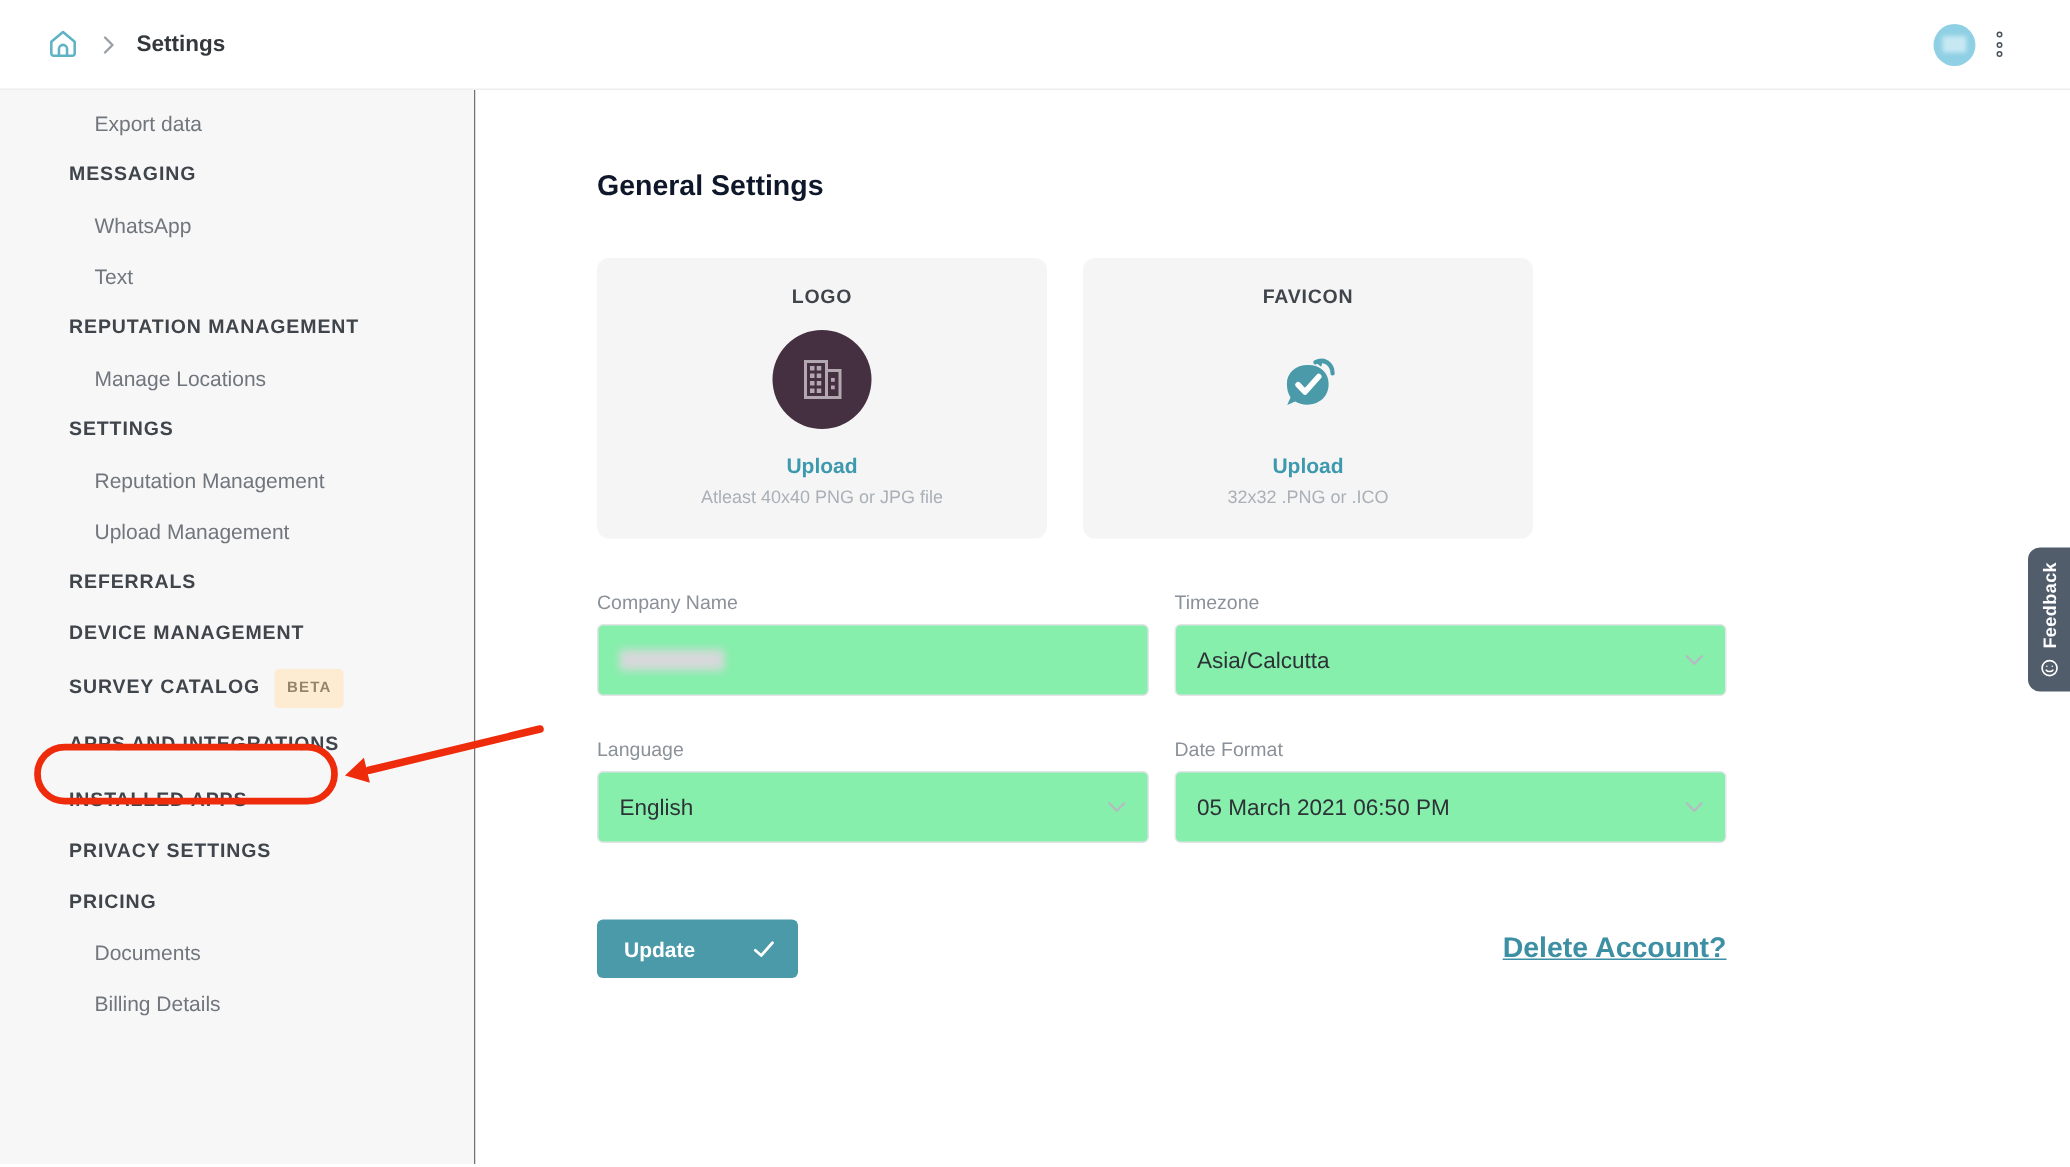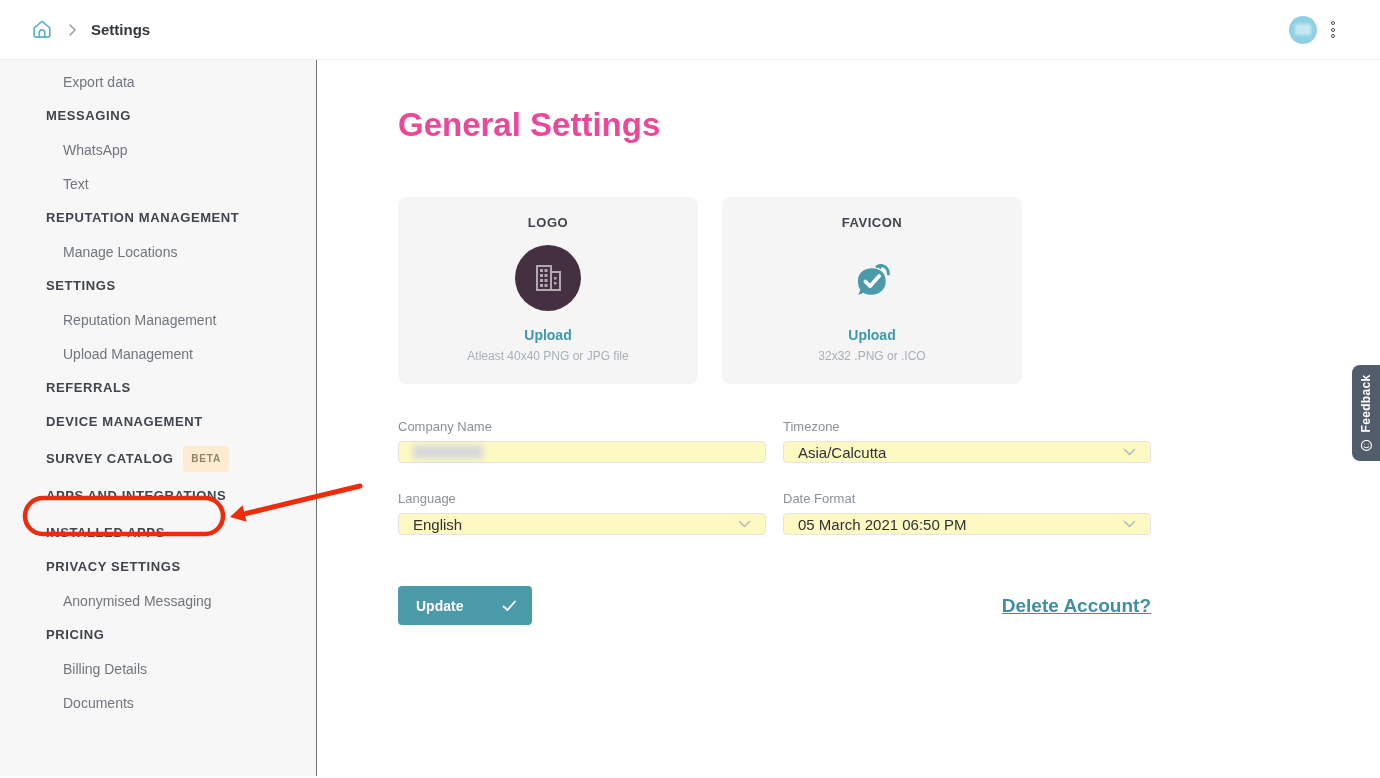--- a/index.html
+++ b/index.html
@@ -39,41 +39,41 @@
     line-height:20px; margin-bottom:14px; margin-top:8px; cursor:pointer; white-space:nowrap;
   }
   .beta-badge {
     display:inline-block; margin-left:10px; background:#fdecd2; color:#97826a;
     font-size:10px; font-weight:bold; letter-spacing:0.8px; padding:3px 8px;
     border-radius:3px; vertical-align:1px;
   }
   
   .main { flex:1; padding:48px 0 0 81px; position:relative; background:#fff; }
   .main-inner { width:753px; }
-  .page-title { font-size:33px; font-weight:bold; color:#ec4899; margin:0 0 55px 0; line-height:34px; }
+  .page-title { font-size:19px; font-weight:bold; color:#0f172a; margin:0 0 30px 0; line-height:34px; }
   .cards { display:flex; gap:24px; margin-bottom:35px; }
   .card {
     width:300px; height:187px; background:#f5f5f6; border-radius:8px;
     padding:18px; text-align:center; position:relative;
   }
   .card-label { text-align:center; font-size:13px; font-weight:bold; letter-spacing:0.5px; color:#3f454b; height:15px; }
   .logo-circle {
     width:66px; height:66px; border-radius:50%; background:#443040;
     margin:15px auto 0; display:flex; align-items:center; justify-content:center; cursor:pointer;
   }
   .favicon-icon { margin:29px auto 0; width:46px; height:44px; }
   .upload-link { color:#3d9aae; font-size:14px; font-weight:bold; cursor:pointer; }
   .logo-card .upload-link { margin-top:16px; }
   .favicon-card .upload-link { margin-top:24px; }
   .upload-hint { color:#aab0b6; font-size:12px; margin-top:6px; }
   
   .form-grid { display:grid; grid-template-columns:368px 368px; column-gap:17px; row-gap:28px; }
   .field-label { display:block; font-size:13px; color:#8a9198; margin-bottom:7px; }
   .control {
-    height:22px; border:1px solid #e2e4e7; border-radius:4px; background:#fef9c3;
+    height:48px; border:1px solid #e2e4e7; border-radius:4px; background:#86efac;
     display:flex; align-items:center; justify-content:space-between;
     padding:0 14px; font-size:15px; color:#2d3237; cursor:pointer;
   }
   .control.text-input { cursor:text; }
   .redacted-blob { width:70px; height:14px; background:#d7d8da; border-radius:2px; filter:blur(3px); }
   .actions { display:flex; justify-content:space-between; align-items:center; margin-top:51px; }
   .update-btn {
     width:134px; height:39px; background:#4b9aa9; border:none; border-radius:4px;
     color:#fff; font-size:14px; font-weight:bold; display:flex; align-items:center;
     justify-content:space-between; padding:0 15px 0 18px; cursor:pointer;
@@ -139,24 +139,23 @@
     <div class="nav-link">Reputation Management</div>
     <div class="nav-link">Upload Management</div>
     <div class="nav-header">REFERRALS</div>
     <div class="nav-header">DEVICE MANAGEMENT</div>
     <div class="nav-header">
       <span>SURVEY CATALOG</span><span class="beta-badge">BETA</span>
     </div>
     <div class="nav-header" style="margin-top:11px; margin-bottom:17px;">APPS AND INTEGRATIONS</div>
     <div class="nav-header">INSTALLED APPS</div>
     <div class="nav-header">PRIVACY SETTINGS</div>
-    <div class="nav-link">Anonymised Messaging</div>
     <div class="nav-header">PRICING</div>
+    <div class="nav-link">Documents</div>
     <div class="nav-link">Billing Details</div>
-    <div class="nav-link">Documents</div>
   </div>
 
   <div class="main">
     <div class="main-inner">
       <h1 class="page-title">General Settings</h1>
 
       <div class="cards">
 
         <div class="card logo-card">
           <div class="card-label">LOGO</div>

